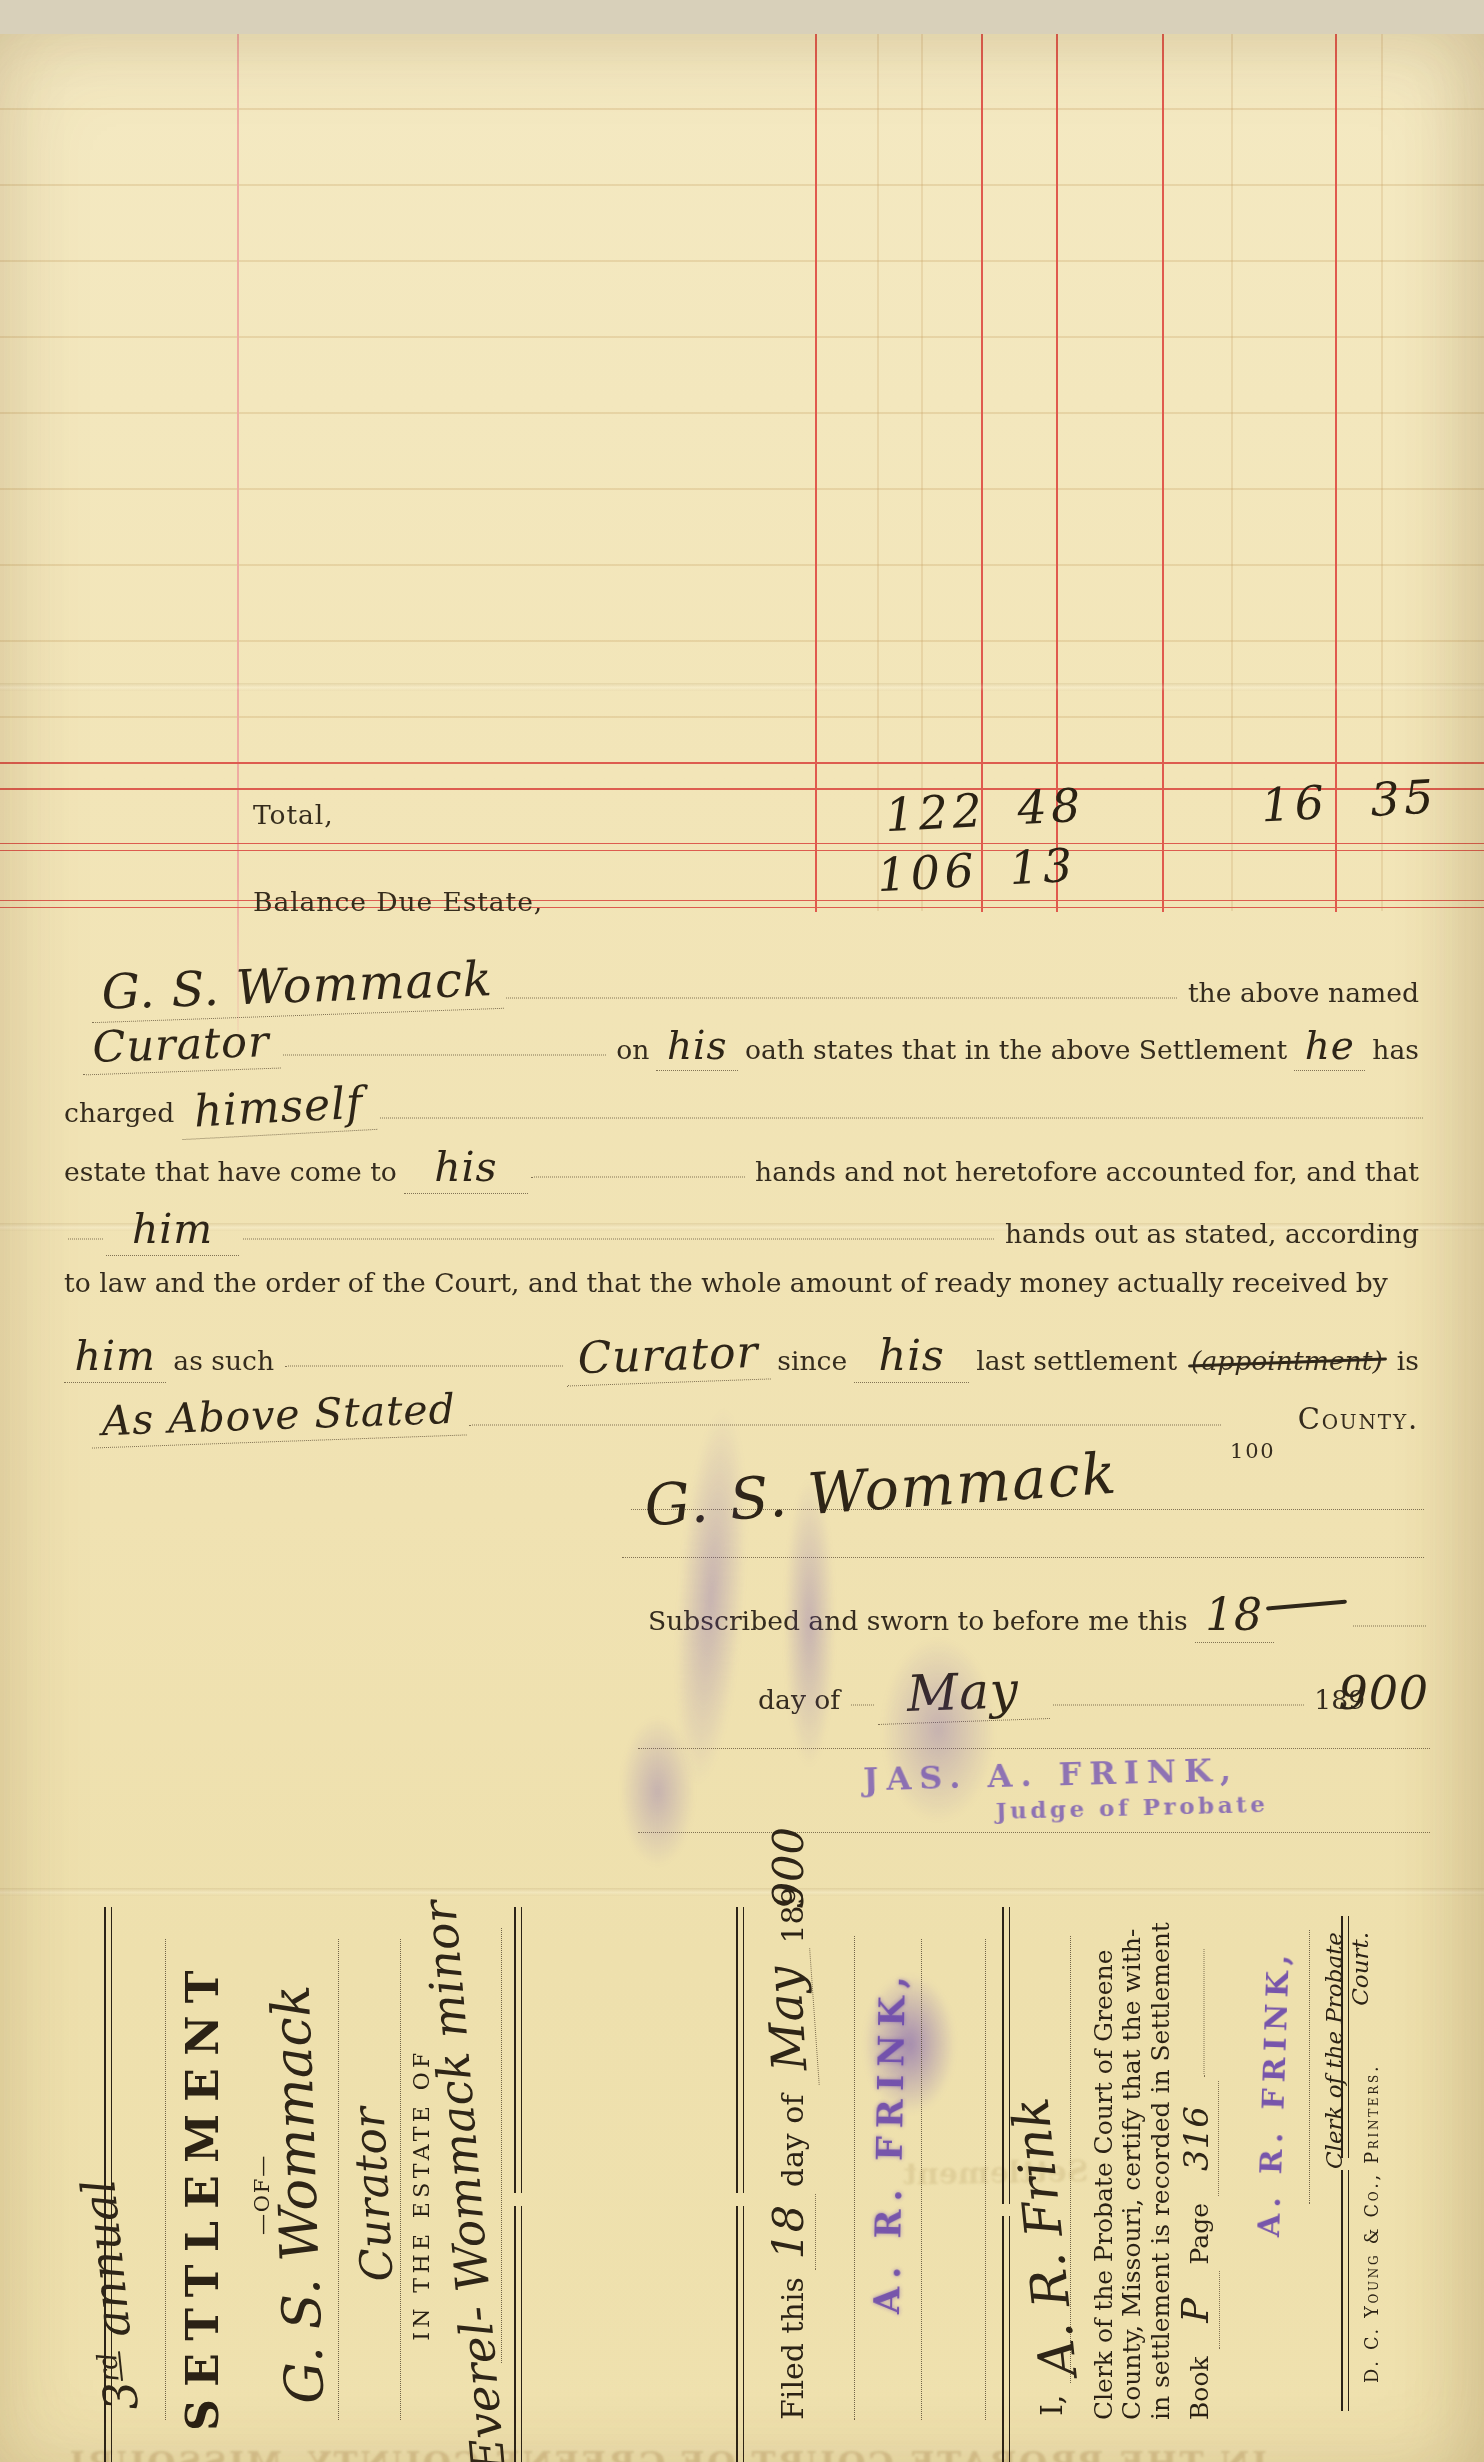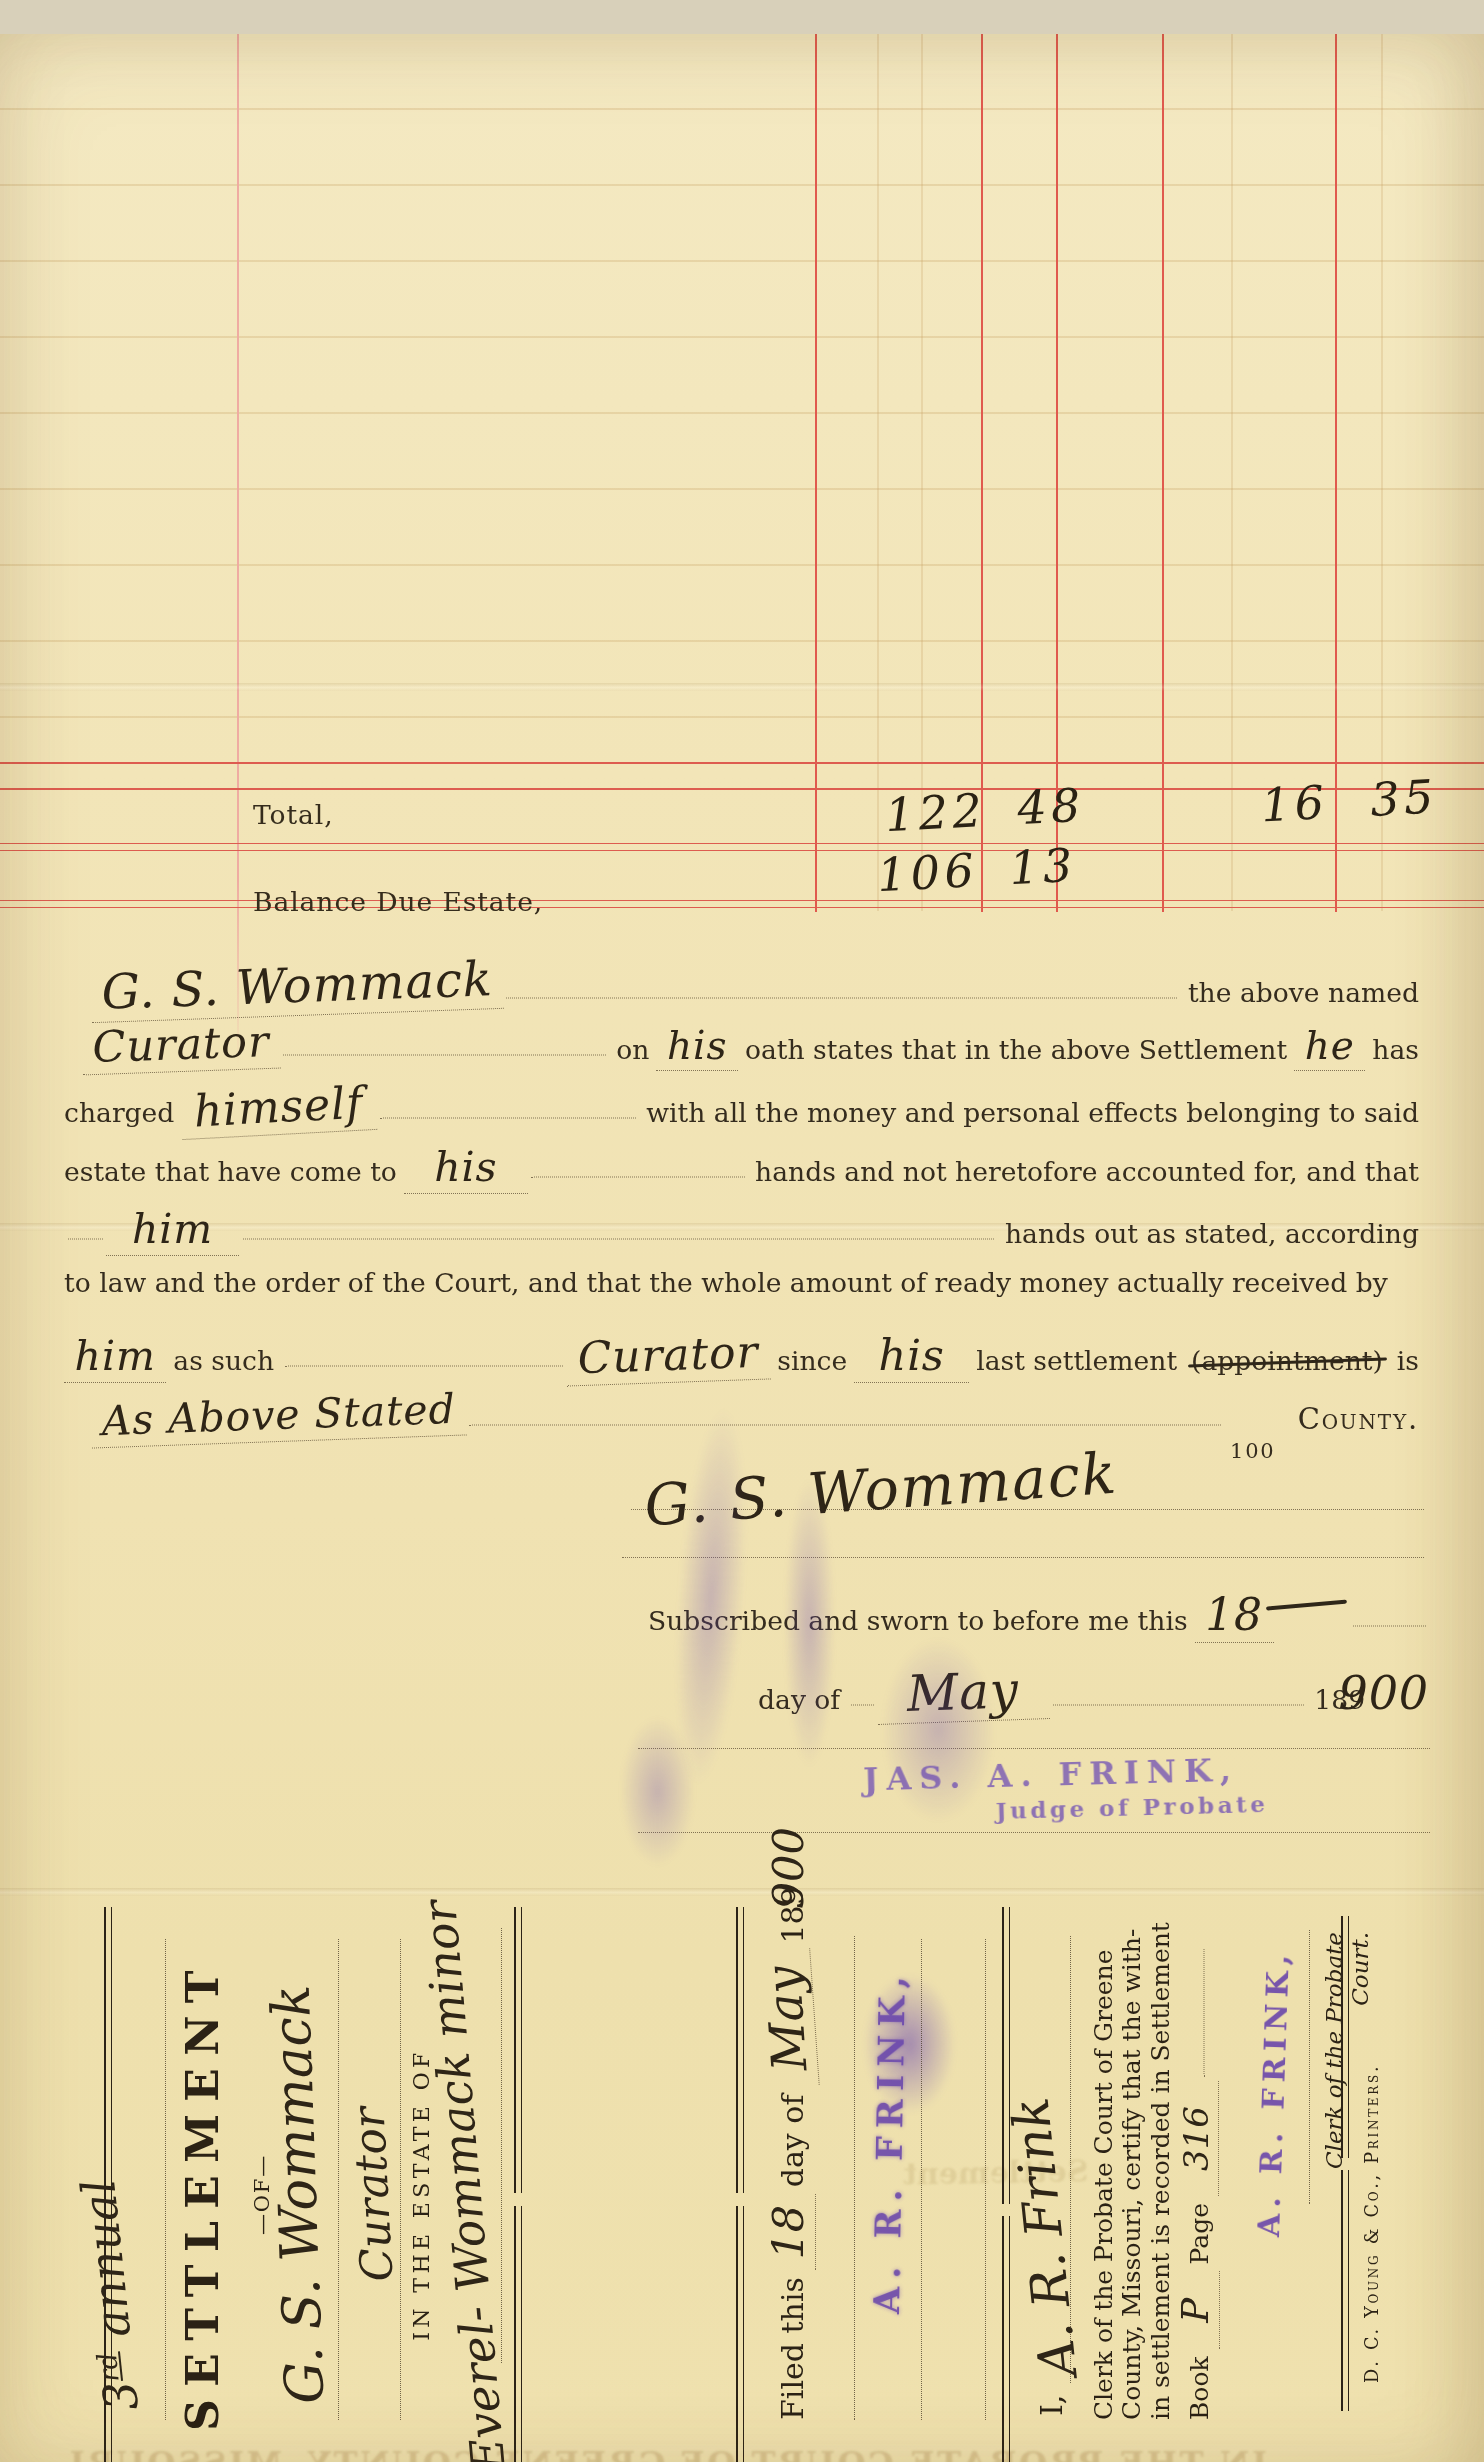--- a/index.html
+++ b/index.html
@@ -23,21 +23,21 @@
   .rowlabel{position:absolute;left:253px;font-size:26.6px;letter-spacing:0.9px;color:#352c1c;}
   .amt{position:absolute;font-style:italic;font-size:46px;color:#2a2214;letter-spacing:4.4px;word-spacing:12.4px;transform:rotate(-3deg);white-space:nowrap;}
   
   .affy{position:absolute;left:64px;top:923px;width:1362px;font-size:26.6px;color:#352c1e;}
   .aline{display:flex;align-items:baseline;height:62px;position:relative;}
   .p{margin:0 7px;white-space:nowrap;}
   .hw{display:inline-block;font-family:"DejaVu Serif",serif;font-style:italic;color:#2e2517;letter-spacing:0.9px;white-space:nowrap;}
   .df{flex:1 1 auto;display:inline-block;height:2.7px;min-width:14px;border-bottom:1.8px dotted rgba(70,56,34,.65);transform:translateY(-3.5px);margin:0 3.5px;}
   .dfw{flex:0 0 auto;display:inline-block;height:2.7px;border-bottom:1.8px dotted rgba(70,56,34,.65);transform:translateY(-3.5px);margin:0 3.5px;}
   .on-dots{border-bottom:1.8px dotted rgba(70,56,34,.65);padding:0 10.6px 1.8px;}
-  .struck{position:relative;}
+  .struck{position:relative;font-style:italic;}
   .struck::after{content:'';position:absolute;left:-3.5px;right:-3.5px;top:52%;height:2.7px;background:#2f2719;transform:rotate(-2deg);border-radius:1.8px;}
   .centswrap{flex:0 0 auto;position:relative;width:66px;height:0.9px;display:inline-block;}
   .cents{position:absolute;top:10.6px;left:5.3px;font-size:21px;letter-spacing:1.8px;color:#352c1e;}
   .dollars{font-variant:small-caps;font-size:29px;letter-spacing:1.8px;}
   .sigblock{position:relative;height:64px;}
   .sigline{position:absolute;left:567px;right:1.8px;bottom:7px;border-bottom:1.8px dotted rgba(70,56,34,.65);}
   .sig{position:absolute;left:580px;bottom:-5.3px;font-size:57px;transform:rotate(-4deg);letter-spacing:1.8px;}
   .emptyline{position:relative;height:46px;}
   .emptydots{position:absolute;left:558px;right:1.8px;bottom:5.3px;border-bottom:1.8px dotted rgba(70,56,34,.65);}
   .sworn{position:absolute;left:648px;top:1555px;width:781px;font-size:26.6px;color:#352c1e;}
@@ -109,21 +109,20 @@
       <span class="p">on</span>
       <span class="hw on-dots" style="font-size:39px">his</span>
       <span class="p">oath states that in the above Settlement</span>
       <span class="hw on-dots" style="font-size:39px;min-width:71px;text-align:center">he</span>
       <span class="p">has</span>
     </div>
     <div class="aline">
       <span class="p" style="margin-left:0">charged</span>
       <span class="hw on-dots" style="font-size:44px;transform:rotate(-3deg);min-width:195px;text-align:center">himself</span>
       <span class="df"></span>
-      <span class="p">with all the money and  personal  effects belonging to said</span>
     </div>
     <div class="aline">
       <span class="p" style="margin-left:0">estate that have come to</span>
       <span class="hw on-dots" style="font-size:41px;min-width:124px;text-align:center">his</span>
       <span class="df"></span>
       <span class="p">hands and not  heretofore  accounted  for, and that</span>
     </div>
     <div class="aline">
       <span class="dfw" style="width:35px"></span>
       <span class="hw on-dots" style="font-size:41px;min-width:133px;text-align:center">him</span>

